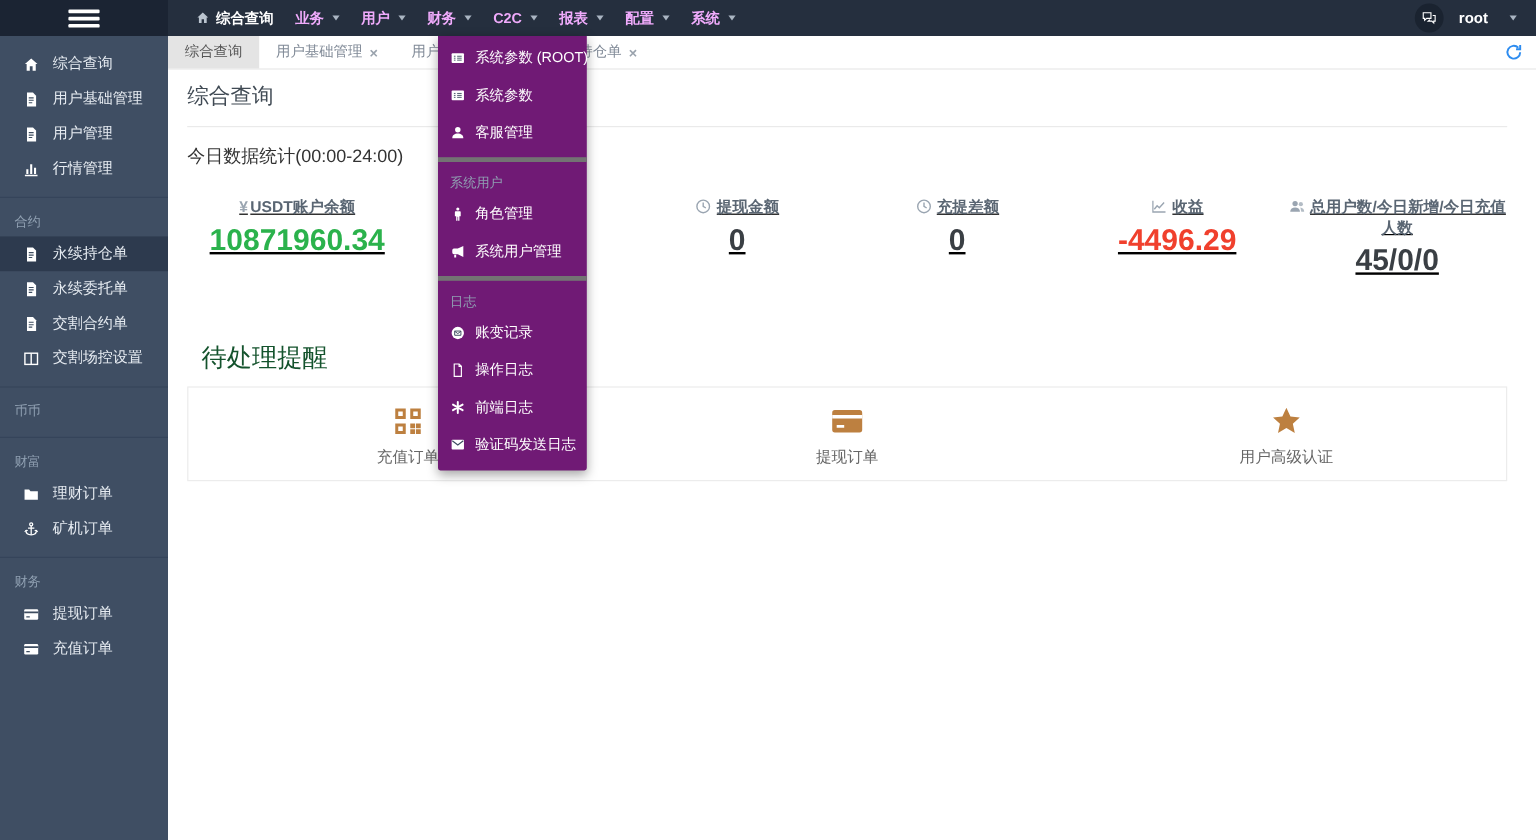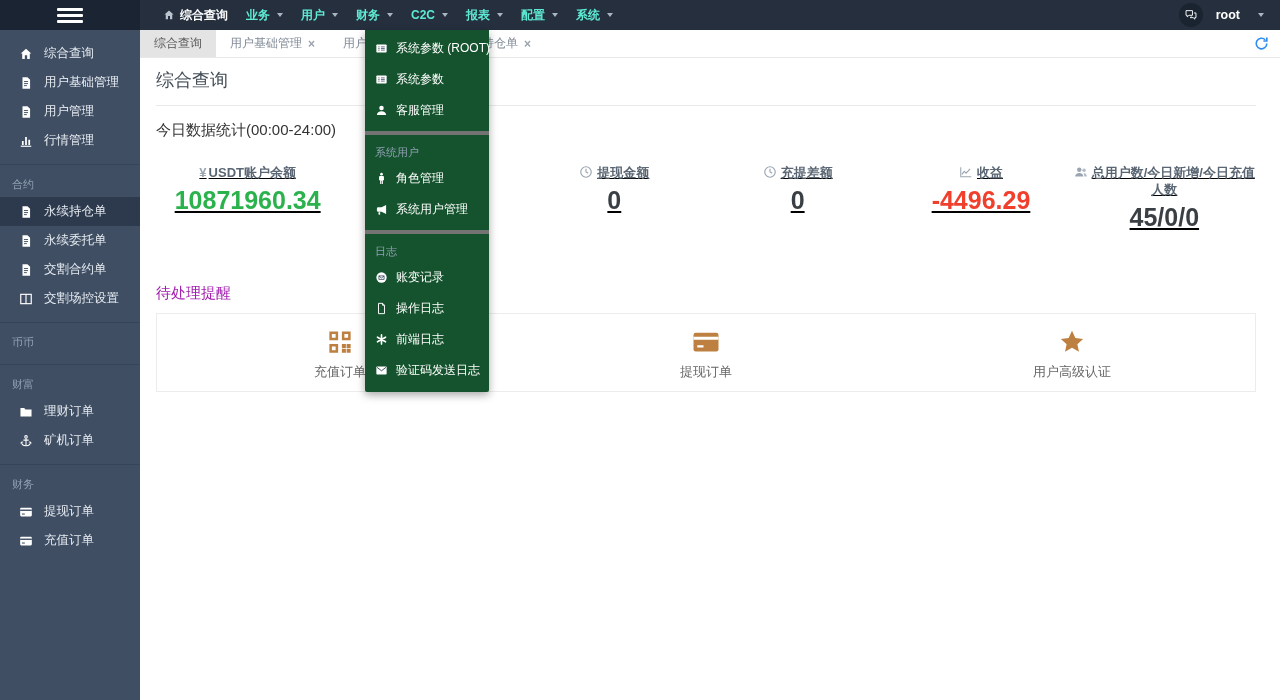--- a/index.html
+++ b/index.html
@@ -14,21 +14,21 @@
   
   .topbar { position:absolute; top:0; left:0; right:0; height:30px; background:#252f3e;
             display:flex; align-items:center; z-index:50; }
   .brand { flex:0 0 140px; width:140px; height:30px; background:#1b2433;
            display:flex; align-items:center; justify-content:center; }
   .hamburger { background:none; border:0; padding:0; width:26px; display:flex;
                flex-direction:column; gap:3px; cursor:pointer; }
   .hamburger span { height:3px; background:#fff; border-radius:1px; }
   .topnav { display:flex; align-items:center; height:100%; margin-left:14px; }
   .nav-item { display:flex; align-items:center; gap:5px; padding:0 9px; height:100%;
-              color:#5eead4; font-size:12px; font-weight:bold; cursor:pointer; white-space:nowrap; }
+              color:#f0abfc; font-size:12px; font-weight:bold; cursor:pointer; white-space:nowrap; }
   .nav-item.first { color:#fff; }
   .nav-item svg { width:12px; height:12px; color:#bac4cf; }
   .caret { width:0; height:0; border-left:3.5px solid transparent; border-right:3.5px solid transparent;
            border-top:4px solid #aab5c2; margin-left:2px; }
   .top-right { margin-left:auto; display:flex; align-items:center; gap:13px; padding-right:16px; }
   .chat-circle { width:24px; height:24px; border-radius:50%; background:#1a2330; color:#fff;
                  display:flex; align-items:center; justify-content:center; cursor:pointer; }
   .chat-circle svg { width:14px; height:14px; }
   .user-menu { display:flex; align-items:center; gap:16px; color:#fff; font-size:12.5px;
                font-weight:bold; cursor:pointer; }
@@ -64,29 +64,29 @@
   .section-heading { font-size:15px; font-weight:normal; color:#333; margin:15px 0 0; }
   .stats-row { display:flex; margin:25px 24px 0 0; }
   .stat { flex:1; text-align:center;text-decoration:underline; }
   .stat-label { font-size:13px; font-weight:bold; color:#5a6673; line-height:1.3; }
   .stat-label svg { width:14px; height:14px; color:#9aa5b1; display:inline-block;
                     vertical-align:-2px; margin-right:4px; }
   .stat-label .yen { color:#9aa5b1; margin-right:2px; }
   .stat-value { font-size:25px; font-weight:bold; color:#3a3f44; margin-top:4px; }
   .stat-value.green { color:#2bb24c; }
   .stat-value.red { color:#f0402d; }
-  .pending-heading { font-size:15px; font-weight:normal; color:#a21caf; margin:52px 0 10px; }
+  .pending-heading { font-size:21px; font-weight:normal; color:#14532d; margin:52px 12px 10px; }
   .pending-box { border:1px solid #ececec; margin-right:24px; display:flex; padding:13px 0 10px; }
   .pending-item { flex:1; display:flex; flex-direction:column; align-items:center; gap:6px;
                   cursor:pointer; color:#bd8040; --kno:#fff; }
   .pending-item svg { width:30px; height:30px; }
   .pending-label { font-size:13px; color:#666; }
 
   
-  .dropdown { position:absolute; left:365px; top:30px; width:124px; background:#14532d;
+  .dropdown { position:absolute; left:365px; top:30px; width:124px; background:#701a75;
               z-index:60; box-shadow:0 3px 9px rgba(0,0,0,.35); padding:3px 0 6px;
               border-radius:0 0 2px 2px; }
   .dgroup + .dgroup { border-top:4px solid #737373; margin-top:5px; padding-top:2px; }
   .dgroup-title { font-size:11px; color:#90a0b2; padding:8px 10px 3px; }
   .ditem { display:flex; align-items:center; gap:8px; padding:7px 8px 7px 10px; font-size:12px;
            color:#fff; cursor:pointer; white-space:nowrap; }
   .ditem svg { width:13px; height:13px; flex:0 0 13px; }
 </style>
 </head>
 <body>

